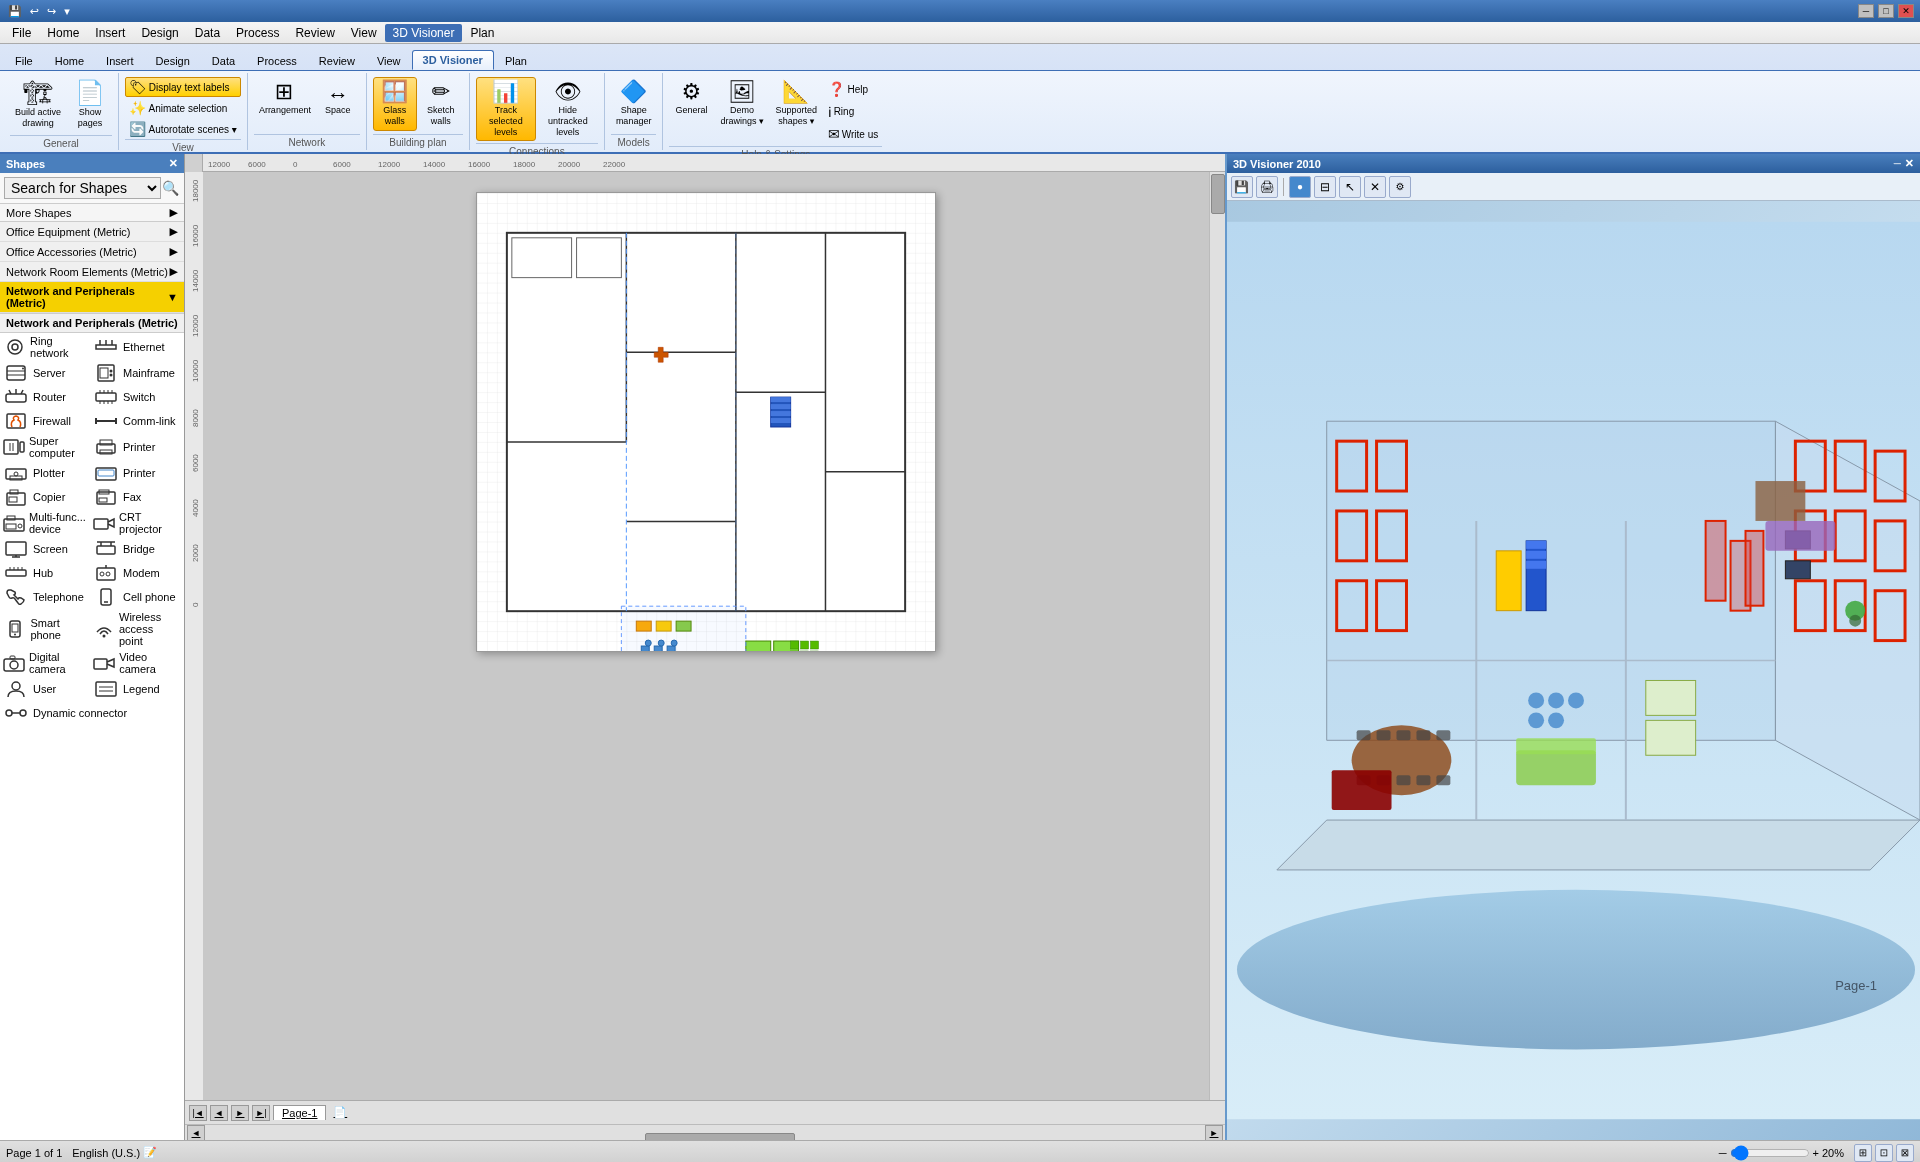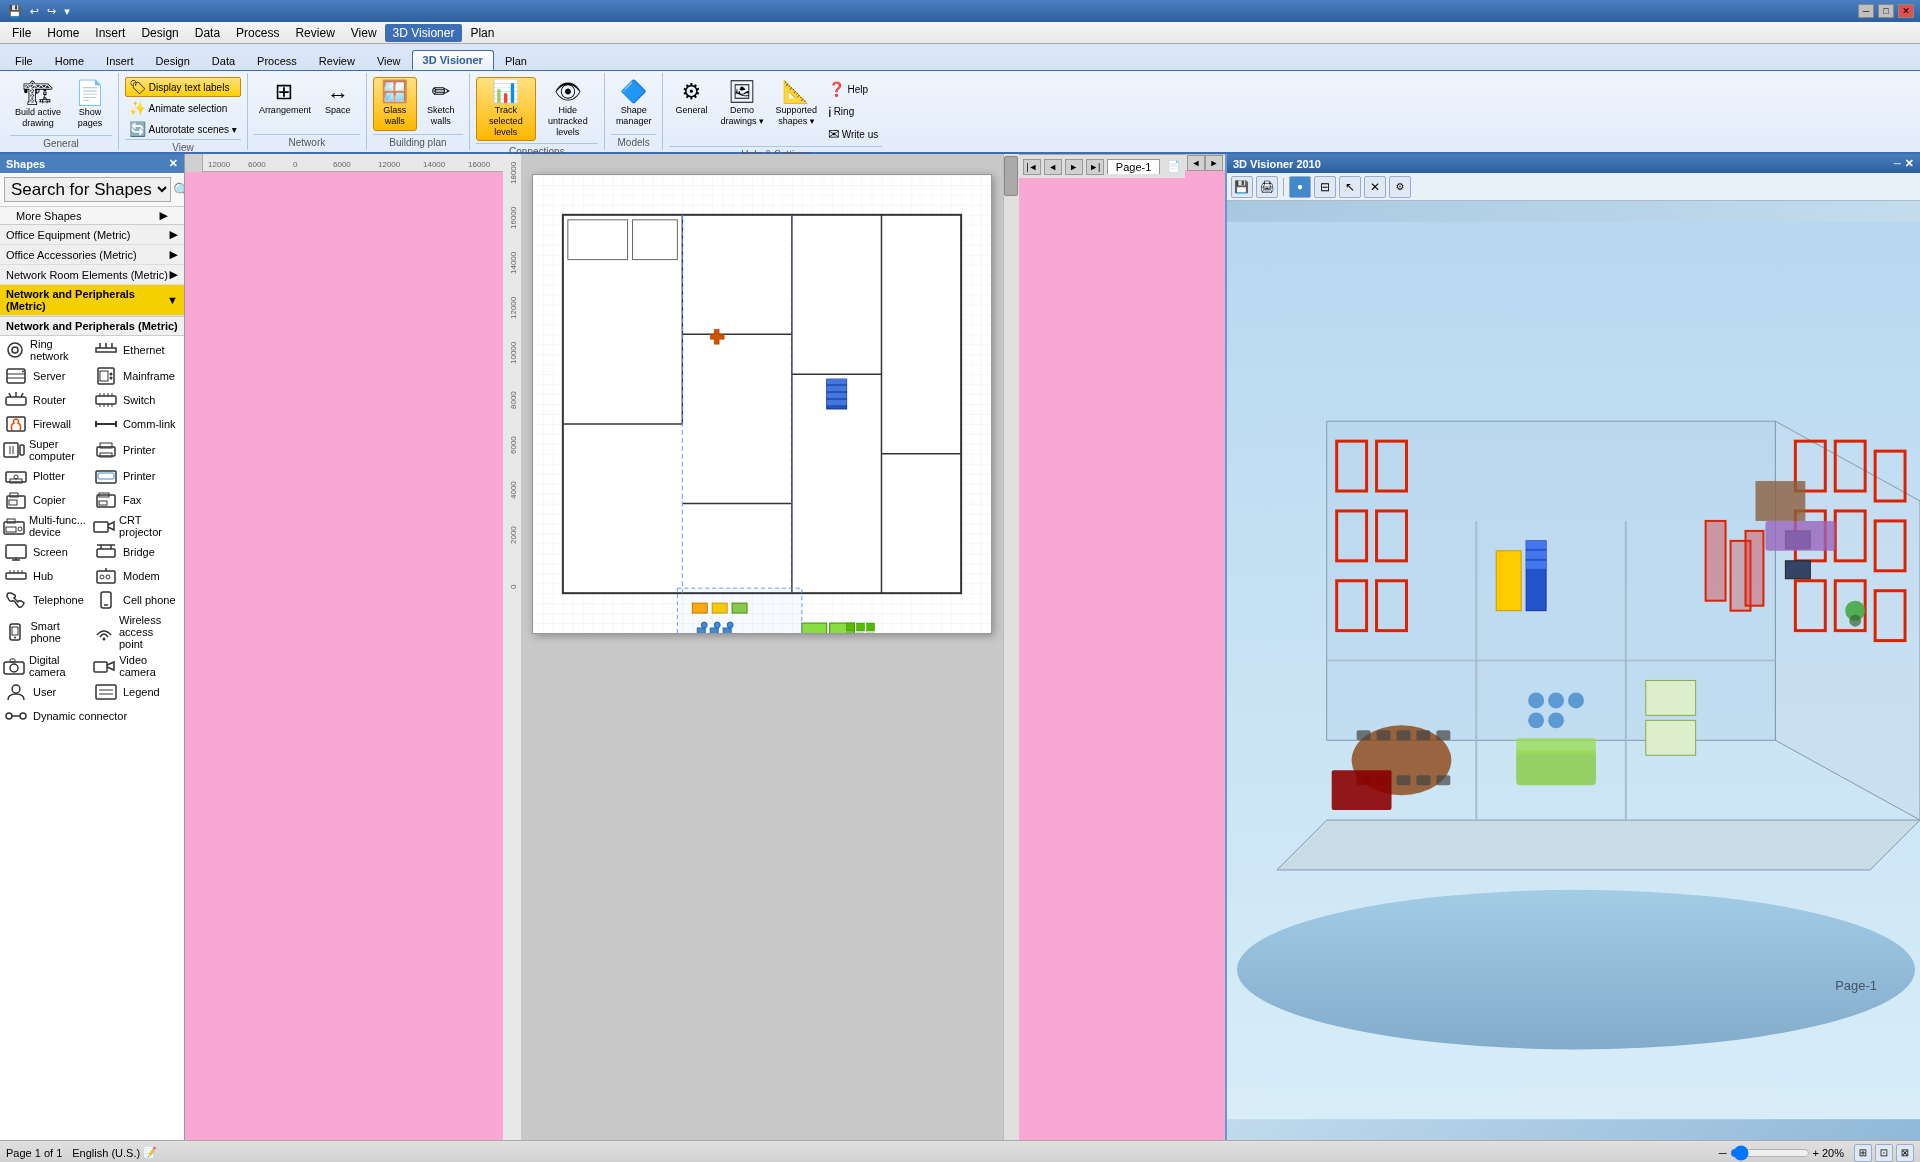--- a/index.html
+++ b/index.html
@@ -194,21 +194,22 @@
       width: 90px;
     }
 
     
     #canvas-area {
       flex: 1;
       background: #f9a8d4;
       overflow: hidden;
       position: relative;
       display: flex;
-      flex-direction: row;
+      flex-direction: column;
+      text-decoration: underline;
     }
     #ruler-top {
       height: 18px;
       background: #e8e8e8;
       border-bottom: 1px solid #aaa;
       display: flex;
     }
     #ruler-corner { width: 18px; height: 18px; background: #d0d0d0; border-right: 1px solid #aaa; flex-shrink: 0; }
     #ruler-h { flex: 1; background: #e8e8e8; overflow: hidden; position: relative; }
     #canvas-scroll {
@@ -299,21 +300,21 @@
     #hscroll { height: 16px; background: #e0e0e0; border-top: 1px solid #bbb; display: flex; align-items: center; padding: 2px; }
     .scroll-thumb { background: #aaa; border: 1px solid #888; border-radius: 2px; height: 12px; width: 60px; margin: 0 40px; }
 
     
     #floor-svg { position: absolute; top: 0; left: 0; width: 100%; height: 100%; }
 
     
     #building-3d { width: 100%; height: 100%; }
 
     .more-shapes-btn {
-      padding: 2px 16px;
+      padding: 2px 6px;
       font-size: 11px;
       cursor: pointer;
       display: flex;
       justify-content: space-between;
       align-items: center;
       border-bottom: 1px solid #ccc;
       background: #f5f5f5;
     }
 
     .scrollbar-v { width: 16px; background: #e0e0e0; border-left: 1px solid #bbb; display: flex; flex-direction: column; }
@@ -483,21 +484,21 @@
 </div>
 
 <div id="main">
 
   <div id="shapes-panel">
     <div id="shapes-header">
       <span>Shapes</span>
       <span style="cursor:pointer">✕</span>
     </div>
     <div id="shapes-search">
-      <select style="flex:1;font-size:17px">
+      <select style="flex:1;font-size:14px">
         <option>Search for Shapes</option>
       </select>
       <span class="search-btn">🔍</span>
     </div>
     <div class="more-shapes-btn">
       <span>More Shapes</span>
       <span>▶</span>
     </div>
     <div class="shapes-category">
       <span>Office Equipment (Metric)</span>

